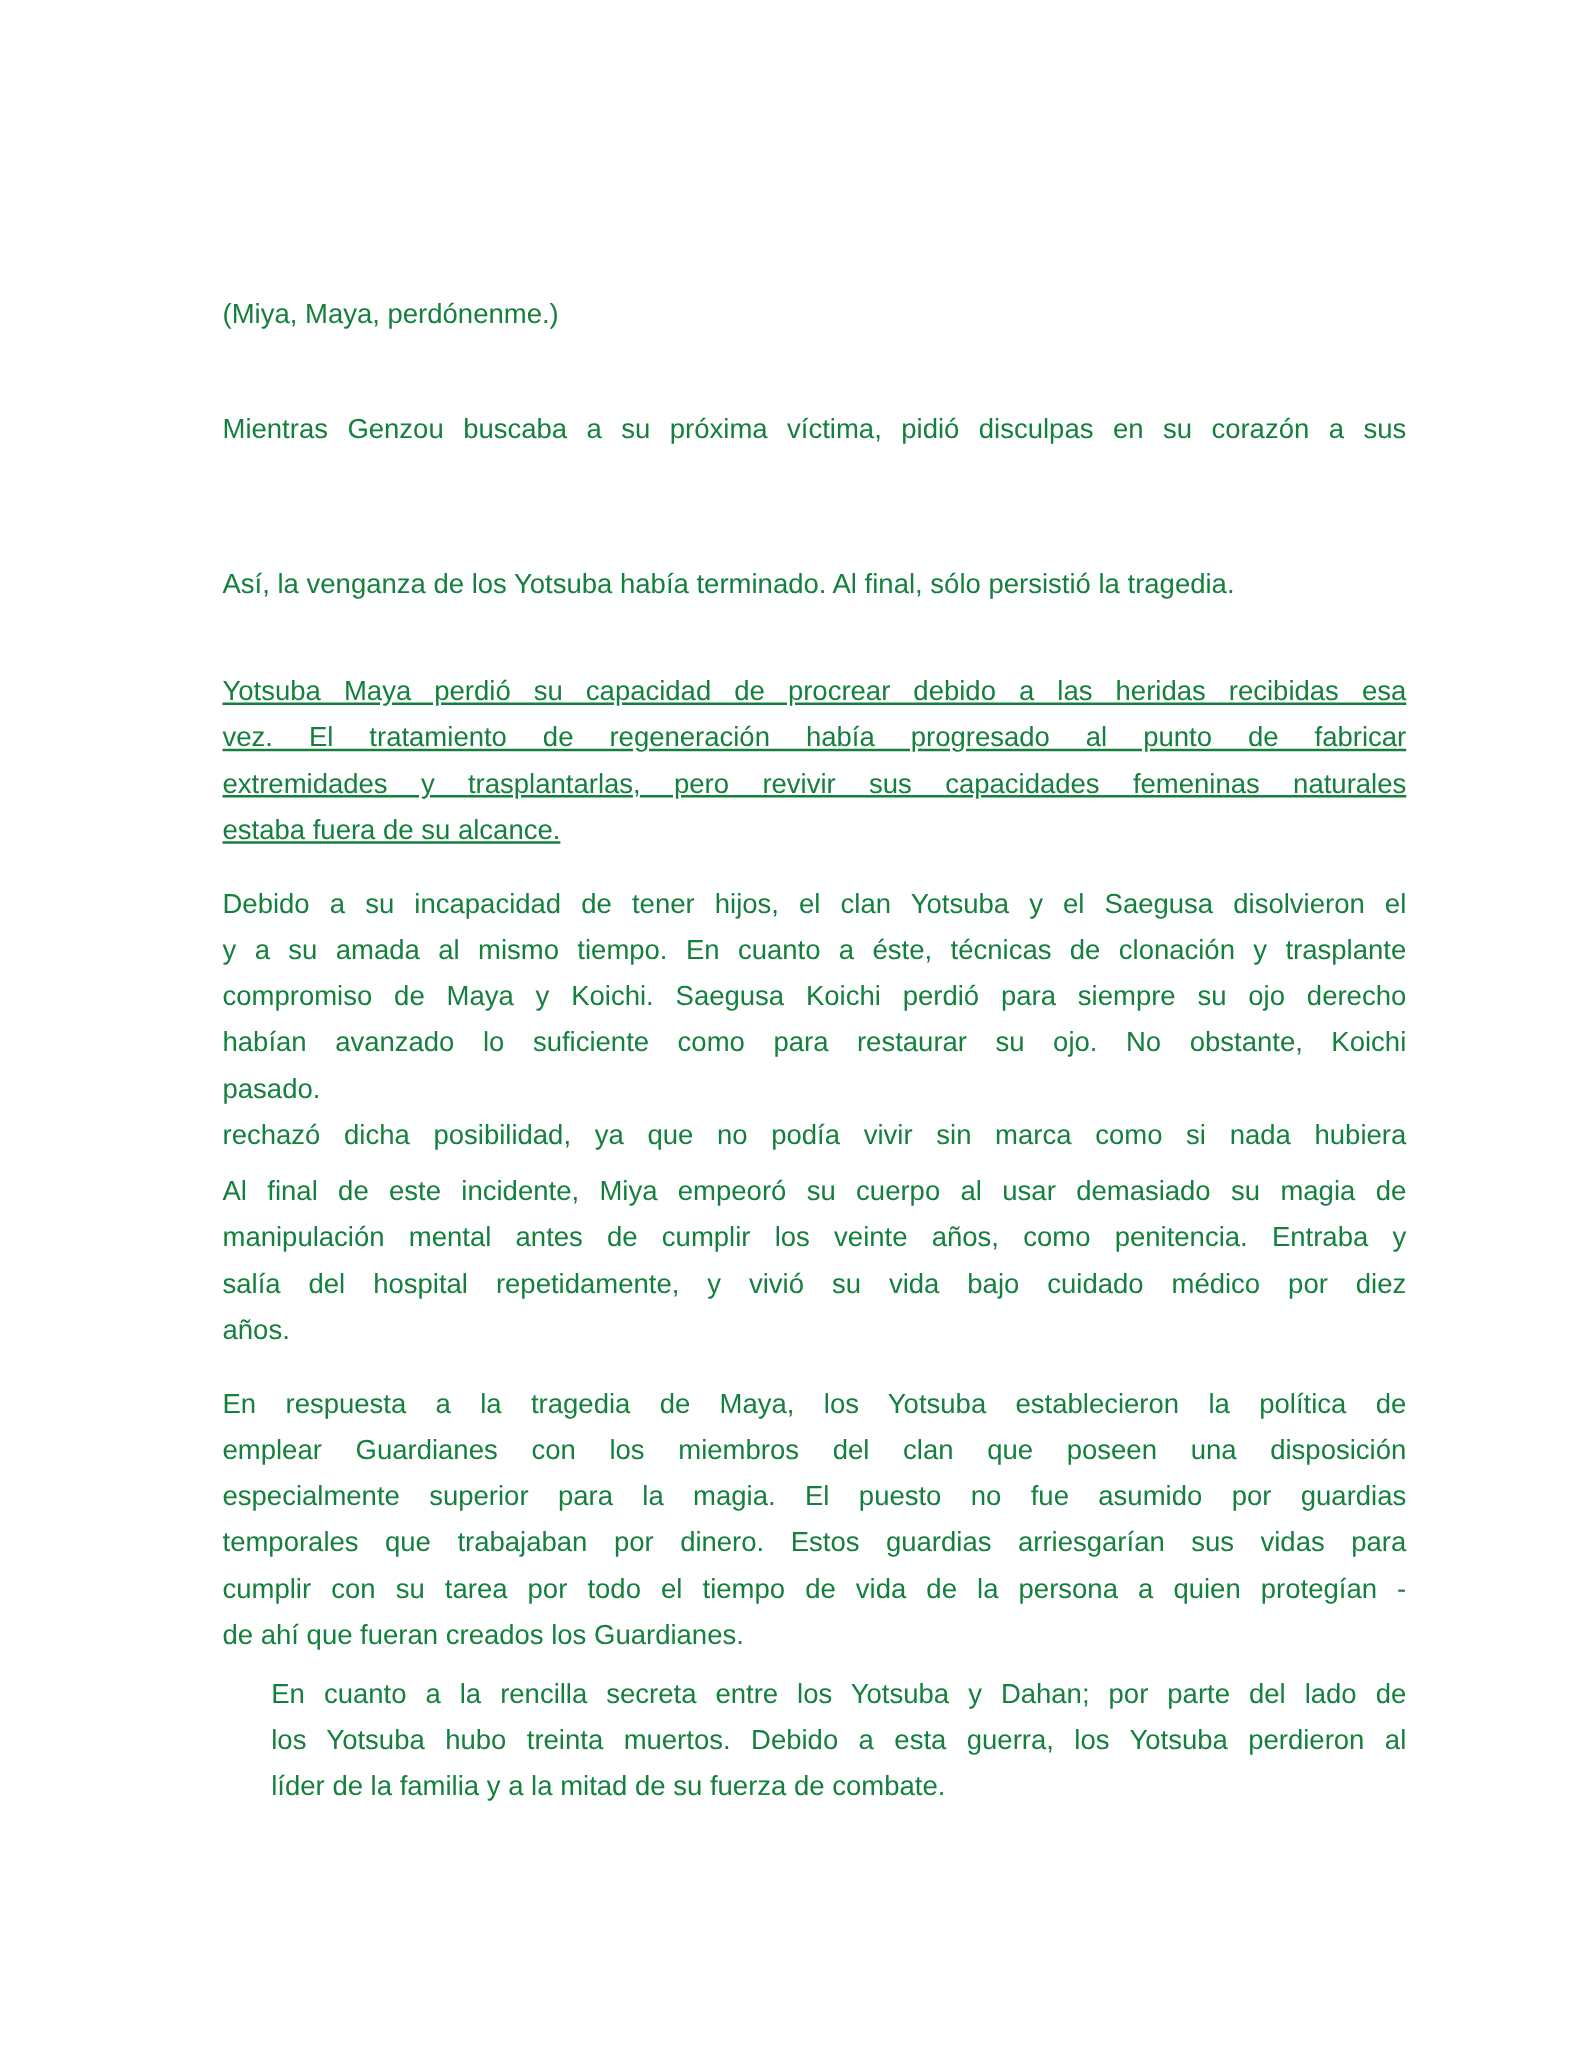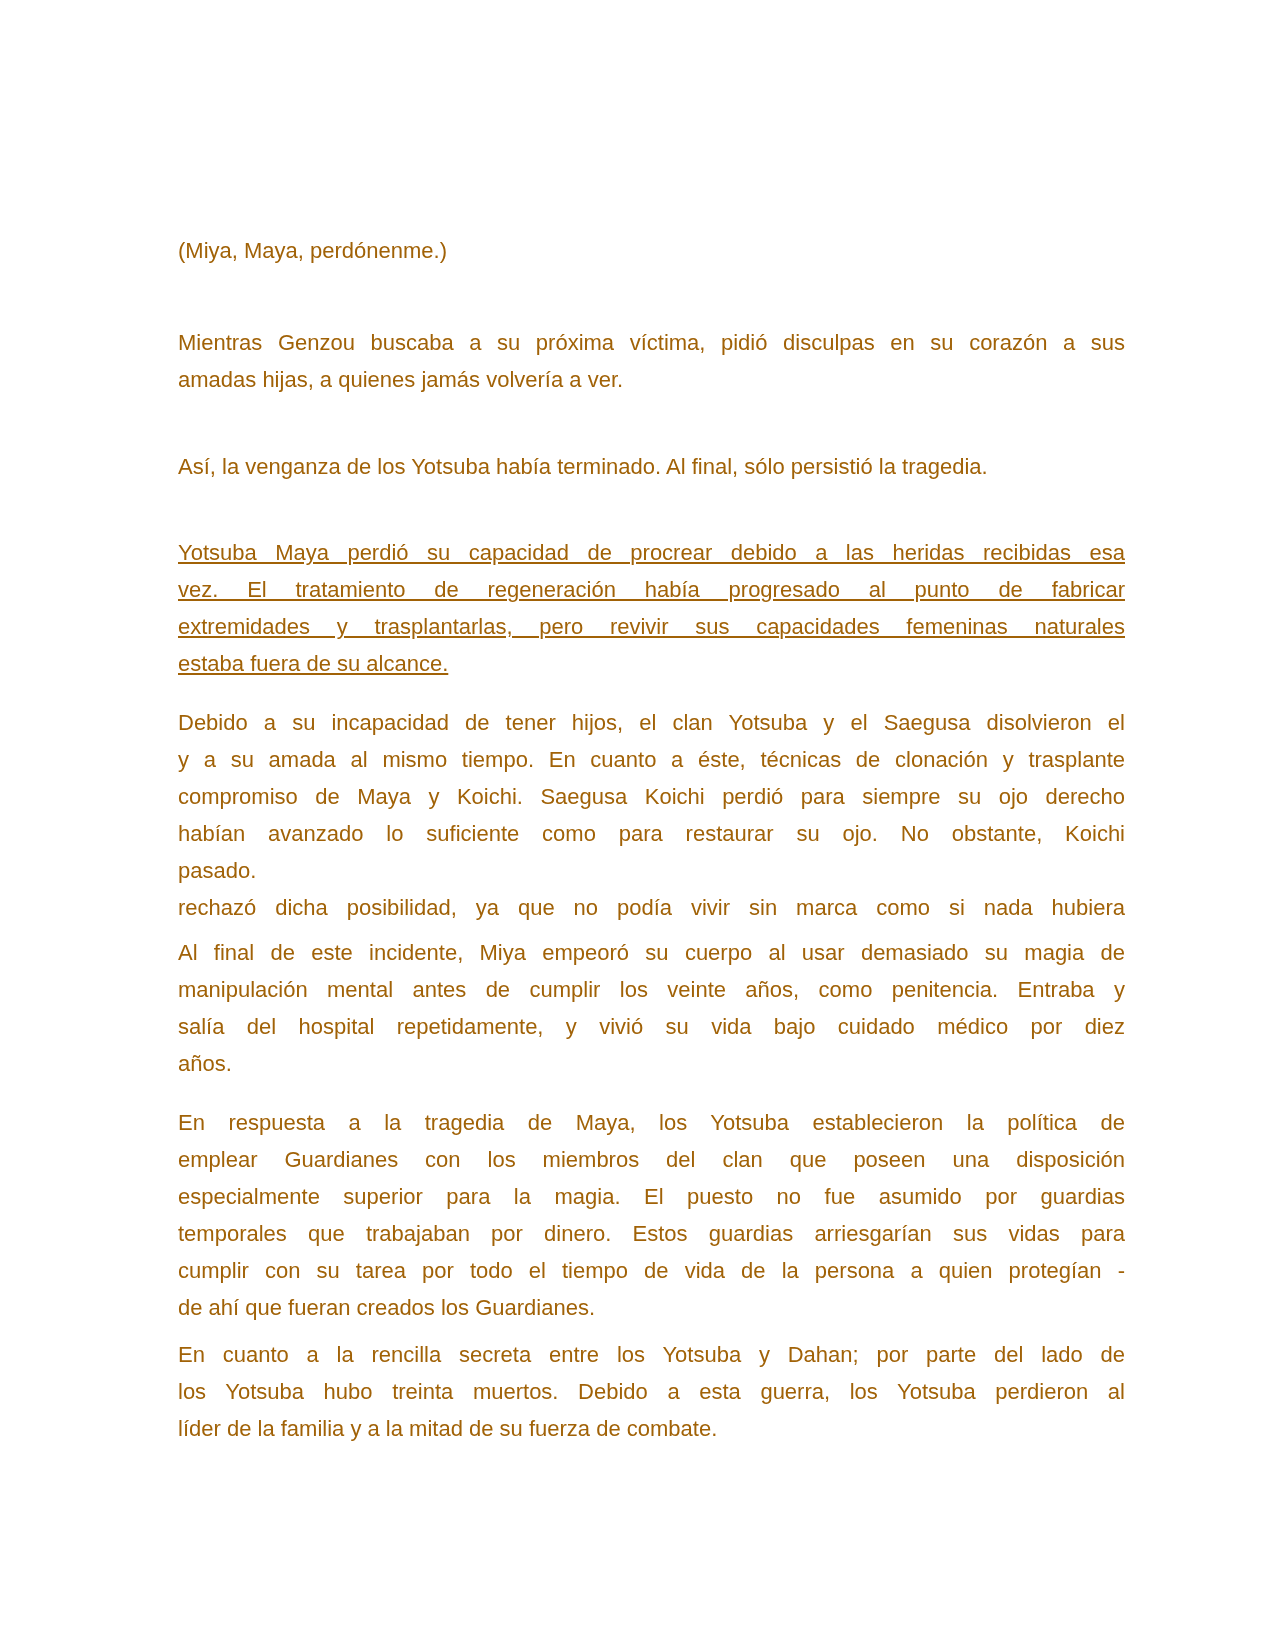--- a/index.html
+++ b/index.html
@@ -31,45 +31,44 @@
     right: 0;
   }
   
   .p0 { top: 232px; }
   .p1 { top: 304px; margin-top: 20px; }
   .p2 { top: 448px; }
   .p3 { top: 534px; text-decoration: underline; }
   .p4 { top: 704px; }
   .p5 { top: 934px; }
   .p6 { top: 1104px; }
-  .p7 { top: 1336px; }
+  .p7 { top: 1336px; margin-left: 39px; }
 
   .line {
     height: 37px;
     text-align: justify;
     text-align-last: justify;
     -moz-text-align-last: justify;
     white-space: normal;
   }
   .line.last {
     text-align-last: left;
     -moz-text-align-last: left;
   }
 </style>
 </head>
 <body>
 
 <main class="sheet">
-  <section class="text-block" id="doc-text" style="color: #a16207;">
+  <section class="text-block" id="doc-text" style="color: #15803d;">
       <div class="para p0">
         <div class="line last">(Miya, Maya, perdónenme.)</div>
       </div>
       <div class="para p1">
         <div class="line">Mientras Genzou buscaba a su próxima víctima, pidió disculpas en su corazón a sus</div>
-        <div class="line last">amadas hijas, a quienes jamás volvería a ver.</div>
       </div>
       <div class="para p2">
         <div class="line last">Así, la venganza de los Yotsuba había terminado. Al final, sólo persistió la tragedia.</div>
       </div>
       <div class="para p3">
         <div class="line">Yotsuba Maya perdió su capacidad de procrear debido a las heridas recibidas esa</div>
         <div class="line">vez. El tratamiento de regeneración había progresado al punto de fabricar</div>
         <div class="line">extremidades y trasplantarlas, pero revivir sus capacidades femeninas naturales</div>
         <div class="line last">estaba fuera de su alcance.</div>
       </div>

